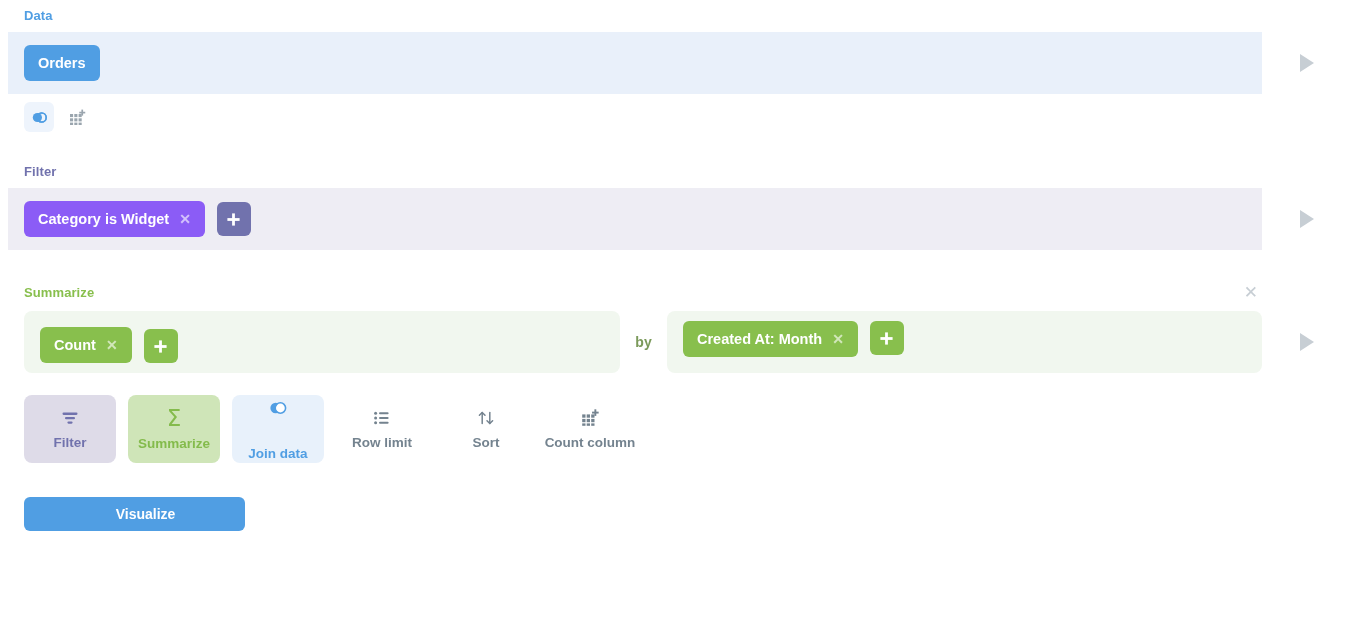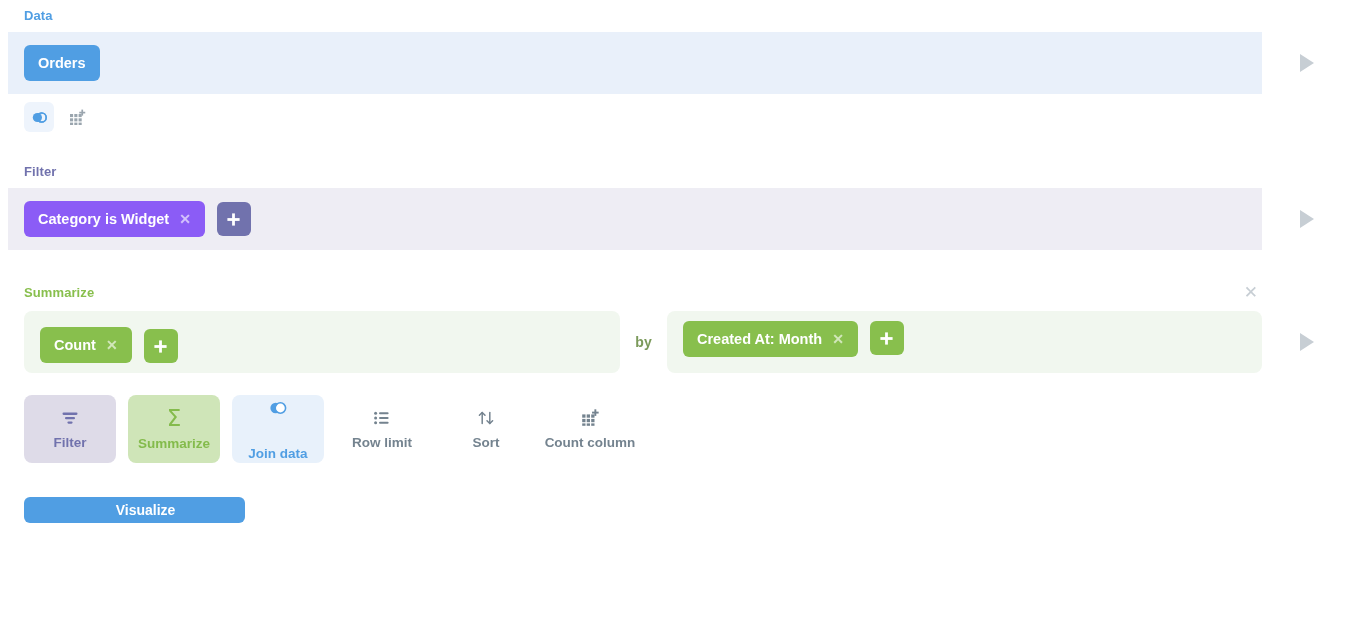--- a/index.html
+++ b/index.html
@@ -228,21 +228,21 @@
     line-height: 22px;
     color: #84bb4c;
     font-family: "DejaVu Sans", sans-serif;
     font-weight: normal;
   }
 
   
   .visualize-btn {
     margin: 34px 0 0 24px;
     width: 221px;
-    height: 26px;
+    height: 34px;
     border-radius: 6px;
     background: #509ee3;
     color: #fff;
     border: 0;
     font-size: 14px;
     font-weight: bold;
     cursor: pointer;
     font-family: "Liberation Sans", sans-serif;
     padding-left: 28px;
   }

